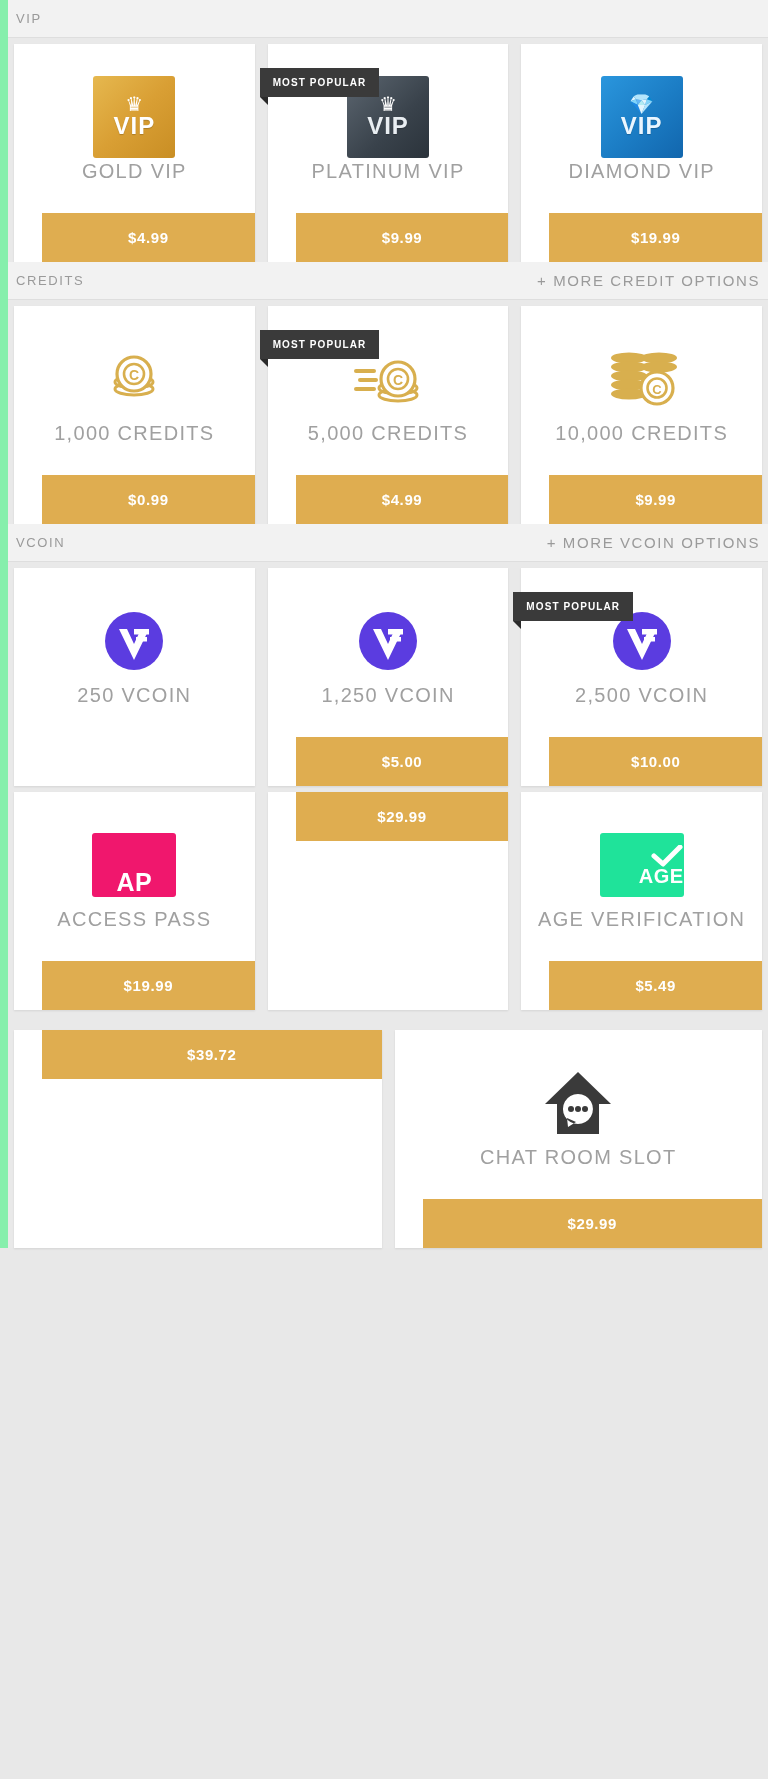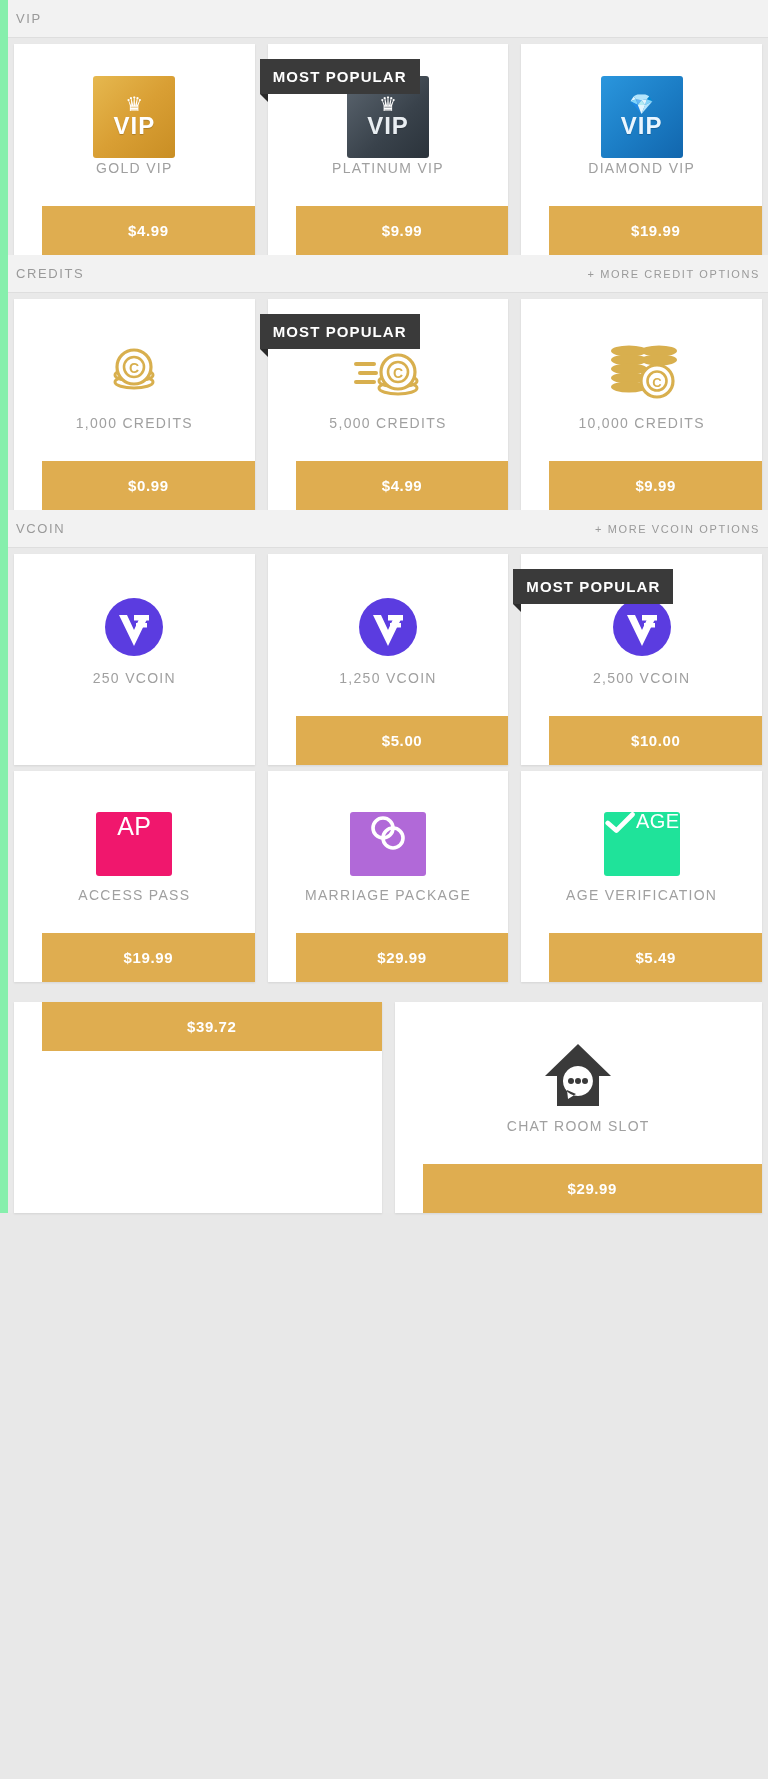--- a/index.html
+++ b/index.html
@@ -29,21 +29,21 @@
     position: relative;
   }
   .section-title {
     font-size: 13px;
     letter-spacing: 1.6px;
     color: #9a9a9a;
     text-transform: uppercase;
     font-weight: 400;
   }
   .section-more {
-    font-size: 11px;
+    font-size: 15px;
     letter-spacing: 1.6px;
     color: #9a9a9a;
     text-transform: uppercase;
     font-weight: 400;
     white-space: nowrap;
   }
 
   
   .card-row {
     display: flex;
@@ -68,21 +68,21 @@
     justify-content: flex-start;
     padding-top: 30px;
   }
   .icon-wrap {
     height: 86px;
     display: flex;
     align-items: center;
     justify-content: center;
   }
   .card-label {
-    font-size: 14px;
+    font-size: 20px;
     letter-spacing: 1.3px;
     color: #a0a0a0;
     text-transform: uppercase;
     text-align: left;
     padding: 0 4px;
     white-space: nowrap;
   }
   .card-spacer { height: 30px; }
   .price-btn {
     background: #dfad50;
@@ -93,25 +93,25 @@
     text-align: center;
     padding: 16px 0;
     cursor: pointer;
     user-select: none;
     margin-left: 28px;
   }
 
   
   .ribbon {
     position: absolute;
-    top: 15px;
+    top: 24px;
     left: -8px;
     background: #3a3a3a;
     color: #ffffff;
-    font-size: 15px;
+    font-size: 10px;
     font-weight: bold;
     letter-spacing: 1.1px;
     padding: 9px 13px;
     white-space: nowrap;
     z-index: 5;
   }
   .ribbon::after {
     content: "";
     position: absolute;
     left: 0;
@@ -140,31 +140,31 @@
     font-weight: bold;
     letter-spacing: 1px;
     line-height: 26px;
     text-shadow: 0 1px 1px rgba(0,0,0,0.2);
   }
   .vip-tile.diamond .vip-text { color: #eaf6ff; }
   .vip-tile.plat .vip-text { color: #e9eef2; }
 
   
   .up-tile {
-    width: 76px; height: 64px;
+    width: 84px; height: 64px;
     border-radius: 3px;
     display: flex;
-    align-items: flex-start;
+    align-items: flex-end;
     justify-content: center;
     color: #fff;
-    font-weight: normal;
+    font-weight: bold;
   }
   .up-tile.ap      { background: #f0176d; font-size: 25px; letter-spacing: 0.5px; }
   .up-tile.ring    { background: #b169d8; }
-  .up-tile.age     { background: #1fe39a; flex-direction: row; }
+  .up-tile.age     { background: #1fe39a; flex-direction: column; }
   .up-tile.age .age-text { font-size: 20px; line-height: 18px; letter-spacing: 0.5px; }
 
   
   .coin-svg { display: block; }
 
   .row-gap { height: 14px; background: #e9e9e9; }
 </style>
 </head>
 <body>
 
@@ -338,32 +338,20 @@
     <div class="up-tile ap">
       <span>AP</span>
     </div>
   </div>
             <div class="card-label">ACCESS PASS</div>
             <div class="card-spacer"></div>
           </div>
           <div class="price-btn">$19.99</div>
         </div>
         <div class="card">
-          <div class="card-body">
-            <div class="icon-wrap">
-    <div class="up-tile ring">
-      <svg width="42" height="42" viewBox="0 0 42 42">
-        <circle cx="16" cy="16" r="10" fill="none" stroke="#ffffff" stroke-width="3.6"></circle>
-        <circle cx="26" cy="26" r="10" fill="none" stroke="#ffffff" stroke-width="3.6"></circle>
-      </svg>
-    </div>
-  </div>
-            <div class="card-label">MARRIAGE PACKAGE</div>
-            <div class="card-spacer"></div>
-          </div>
           <div class="price-btn">$29.99</div>
         </div>
         <div class="card">
           <div class="card-body">
             <div class="icon-wrap">
     <div class="up-tile age">
       <svg width="34" height="22" viewBox="0 0 34 22">
         <path d="M4 11 L13 19 L30 2" fill="none" stroke="#ffffff" stroke-width="5" stroke-linecap="round" stroke-linejoin="round"></path>
       </svg>
       <span class="age-text">AGE</span>

